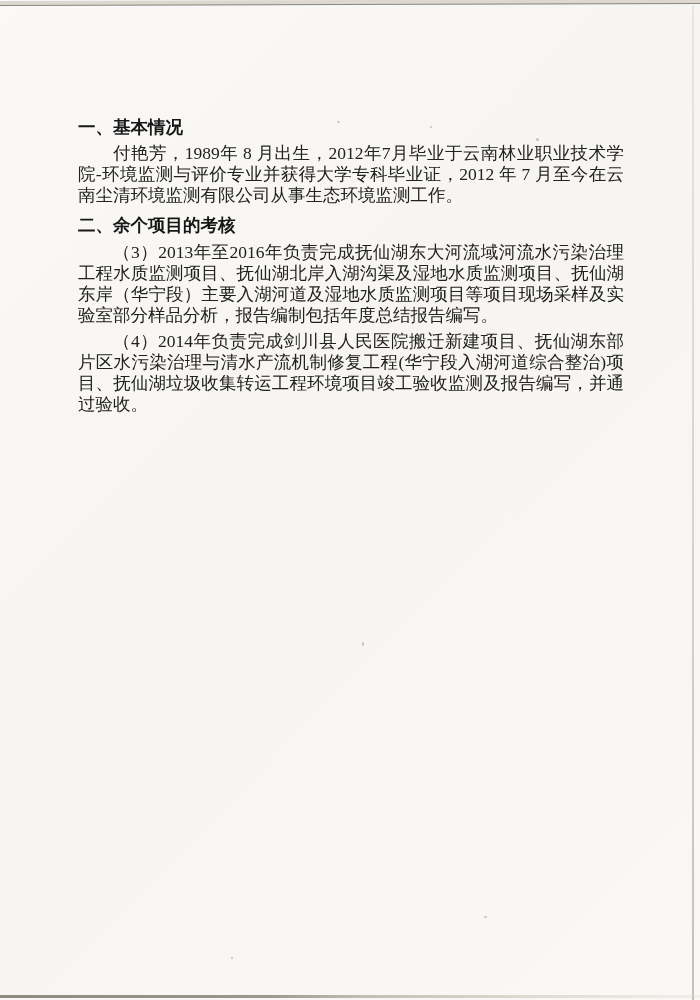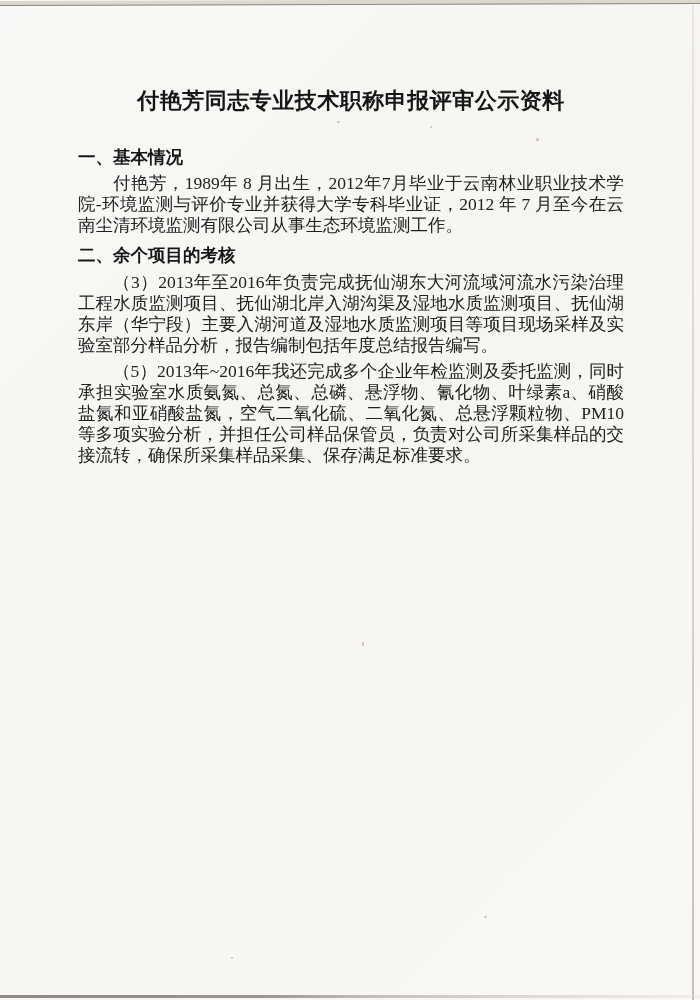--- a/index.html
+++ b/index.html
@@ -86,29 +86,28 @@
 <div class="scan-bottom-edge"></div>
 <div class="scan-speck" style="left:337px;top:121px;width:3px;height:2px;"></div>
 <div class="scan-speck" style="left:430px;top:126px;width:2px;height:2px;"></div>
 <div class="scan-speck" style="left:536px;top:138px;width:3px;height:3px;"></div>
 <div class="scan-speck" style="left:362px;top:642px;width:2px;height:4px;"></div>
 <div class="scan-speck" style="left:484px;top:916px;width:3px;height:2px;"></div>
 <div class="scan-speck" style="left:231px;top:957px;width:2px;height:2px;"></div>
 
 <div class="content">
 
-  <div class="doc-title"><span>付艳芳同志专业技术职称申报评审公示资料</span></div>
 
   <div class="section-heading">一、基本情况</div>
 
   <p class="body-par">付艳芳，1989年 8 月出生，2012年7月毕业于云南林业职业技术学院-环境监测与评价专业并获得大学专科毕业证，2012 年 7 月至今在云南尘清环境监测有限公司从事生态环境监测工作。</p>
 
   <div class="section-heading second">二、余个项目的考核</div>
 
 
 
   <p class="body-par numbered">（3）2013年至2016年负责完成抚仙湖东大河流域河流水污染治理工程水质监测项目、抚仙湖北岸入湖沟渠及湿地水质监测项目、抚仙湖东岸（华宁段）主要入湖河道及湿地水质监测项目等项目现场采样及实验室部分样品分析，报告编制包括年度总结报告编写。</p>
 
+  <p class="body-par numbered">（4）2014年负责完成剑川县人民医院搬迁新建项目、抚仙湖东部片区水污染治理与清水产流机制修复工程(华宁段入湖河道综合整治)项目、抚仙湖垃圾收集转运工程环境项目竣工验收监测及报告编写，并通过验收。</p>
 
-  <p class="body-par numbered">（5）2013年~2016年我还完成多个企业年检监测及委托监测，同时承担实验室水质氨氮、总氮、总磷、悬浮物、氰化物、叶绿素a、硝酸盐氮和亚硝酸盐氮，空气二氧化硫、二氧化氮、总悬浮颗粒物、PM10等多项实验分析，并担任公司样品保管员，负责对公司所采集样品的交接流转，确保所采集样品采集、保存满足标准要求。</p>
 
 
 </div>
 
 </body></html>

